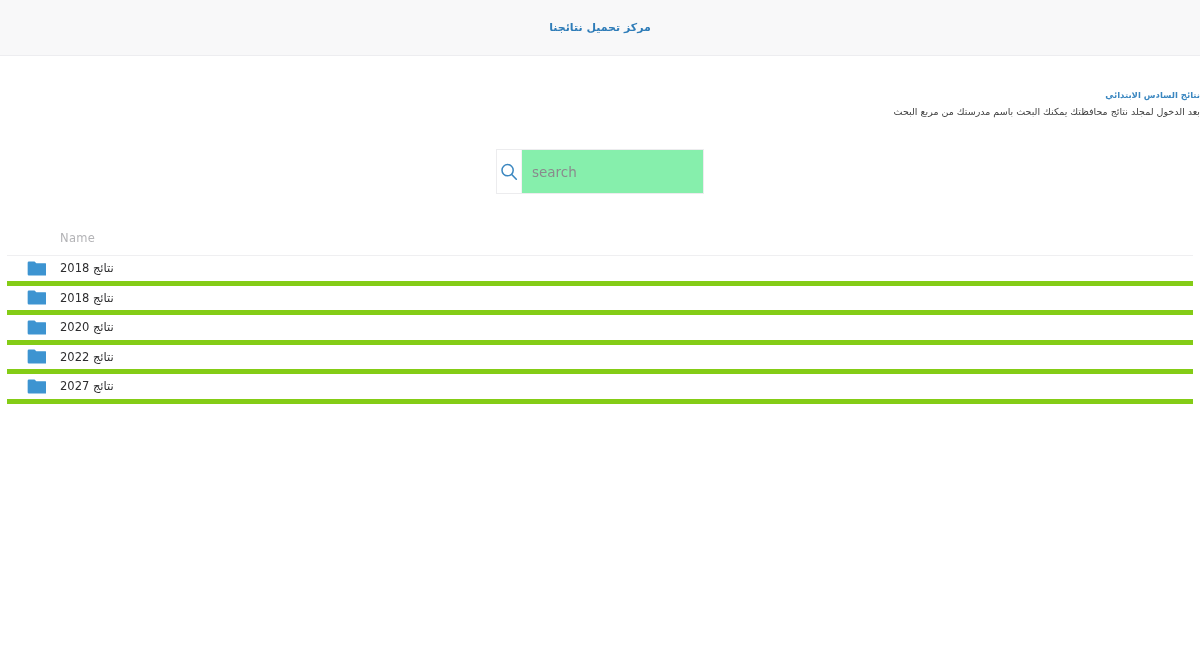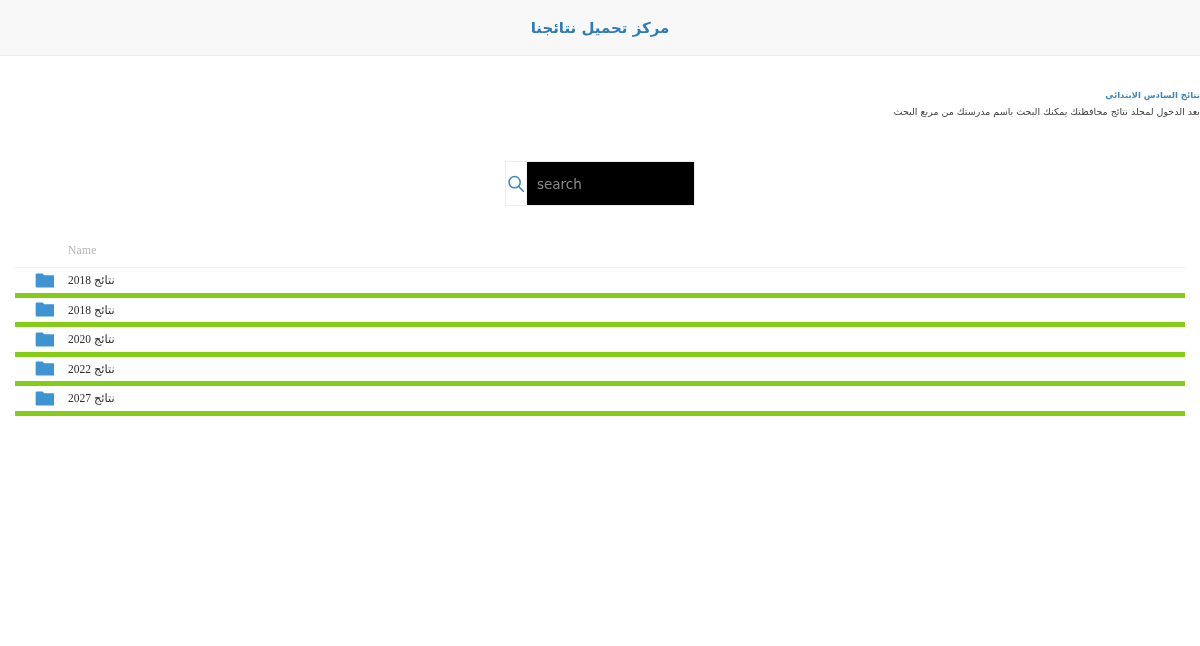--- a/index.html
+++ b/index.html
@@ -19,21 +19,21 @@
     height: 56px;
     background: #f8f8f9;
     border-bottom: 1px solid #ededf0;
     display: flex;
     align-items: center;
     justify-content: center;
     box-sizing: border-box;
   }
   .topbar-title {
     color: #2e7cb8;
-    font-size: 15px;
+    font-size: 11px;
     font-weight: bold;
     direction: rtl;
     letter-spacing: 0.2px;
     font-family: "DejaVu Sans", "Liberation Sans", sans-serif;
   }
 
   
   .intro {
     margin-top: 33px;
     text-align: right;
@@ -54,28 +54,27 @@
     direction: rtl;
   }
 
   
   .search-wrap {
     margin-top: 30px;
     display: flex;
     justify-content: center;
   }
   .search-box {
-    width: 190px;
+    width: 208px;
     height: 45px;
     display: flex;
     align-items: stretch;
     border: 1px solid #ececee;
-    background: #000000;
-    box-sizing: border-box;
-    margin-top: 12px;
+    background: #86efac;
+    box-sizing: border-box;
   }
   .search-icon-cell {
     width: 48px;
     background: #ffffff;
     display: flex;
     align-items: center;
     justify-content: center;
     border-right: 1px solid #f2f2f4;
     box-sizing: border-box;
   }
@@ -88,23 +87,22 @@
     font-size: 13.5px;
     color: #6f6f72;
     padding: 0 0 0 10px;
     font-family: "DejaVu Sans", "Liberation Sans", sans-serif;
   }
   .search-input::placeholder { color: #8a8a8d; opacity: 1; }
 
   
   .list {
     margin-top: 26px;
-    padding: 0 15px;
-    box-sizing: border-box;
-    font-family: Liberation Serif, serif;
+    padding: 0 7px;
+    box-sizing: border-box;
   }
   .list-head {
     height: 36px;
     display: flex;
     align-items: center;
     border-bottom: 1px solid #efeff1;
     padding-left: 53px;
     box-sizing: border-box;
   }
   .list-head-name {

